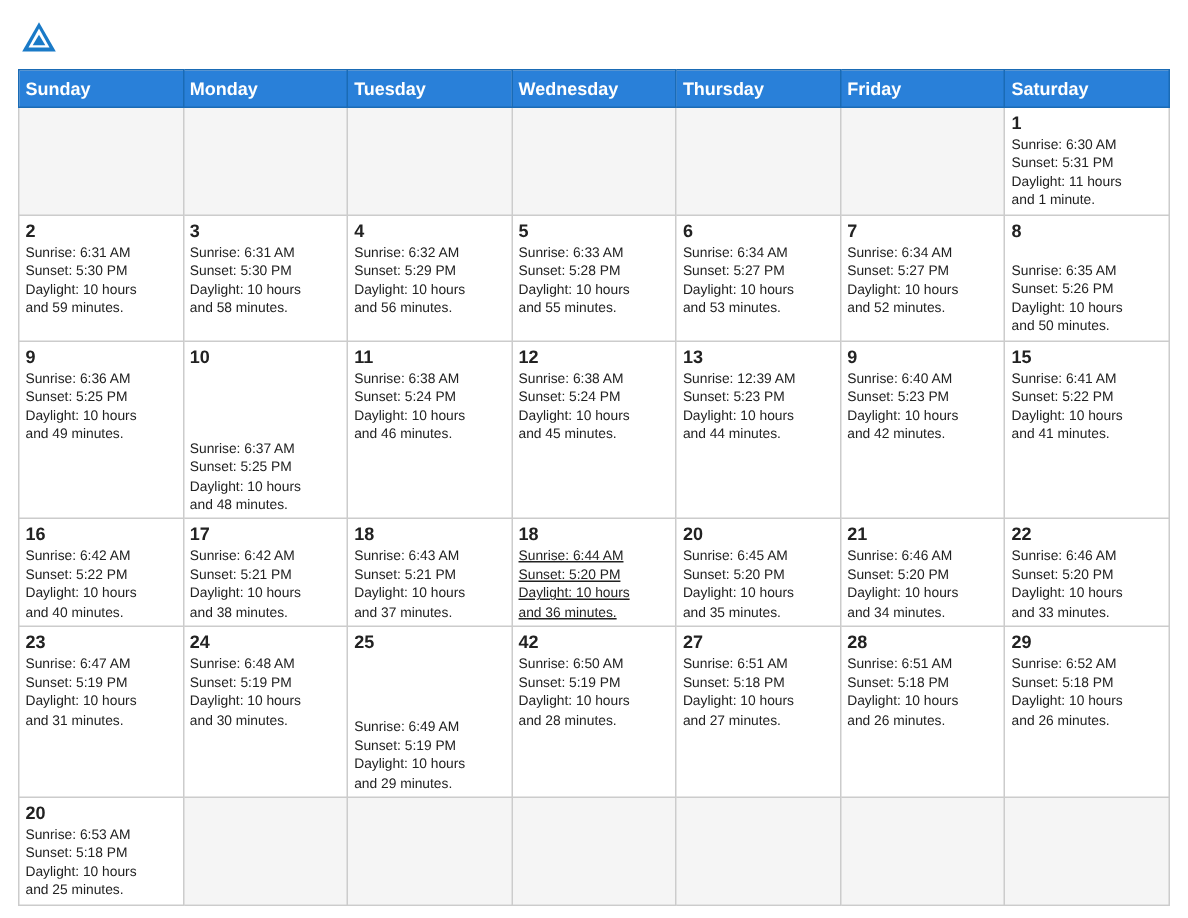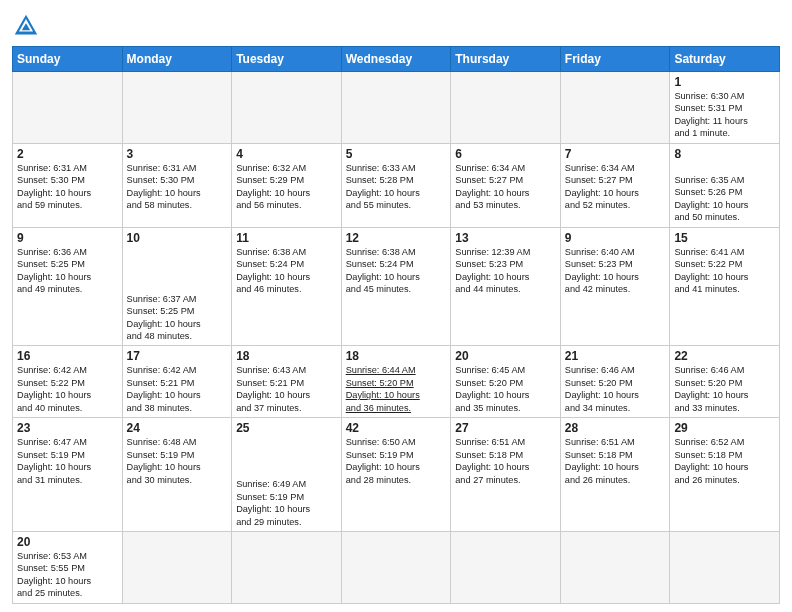--- a/index.html
+++ b/index.html
@@ -340,21 +340,21 @@
             <div class="day-info" style="white-space: pre-line;">Sunrise: 6:52 AM
 Sunset: 5:18 PM
 Daylight: 10 hours
 and 26 minutes.</div>
           </td>
         </tr>
         <tr>
           <td class="last-row">
             <span class="day-num">20</span>
             <div class="day-info" style="white-space: pre-line;">Sunrise: 6:53 AM
-Sunset: 5:55 PM
+Sunset: 5:18 PM
 Daylight: 10 hours
 and 25 minutes.</div>
           </td>
           <td class="empty last-row"></td>
           <td class="empty last-row"></td>
           <td class="empty last-row"></td>
           <td class="empty last-row"></td>
           <td class="empty last-row"></td>
           <td class="empty last-row"></td>
         </tr>

